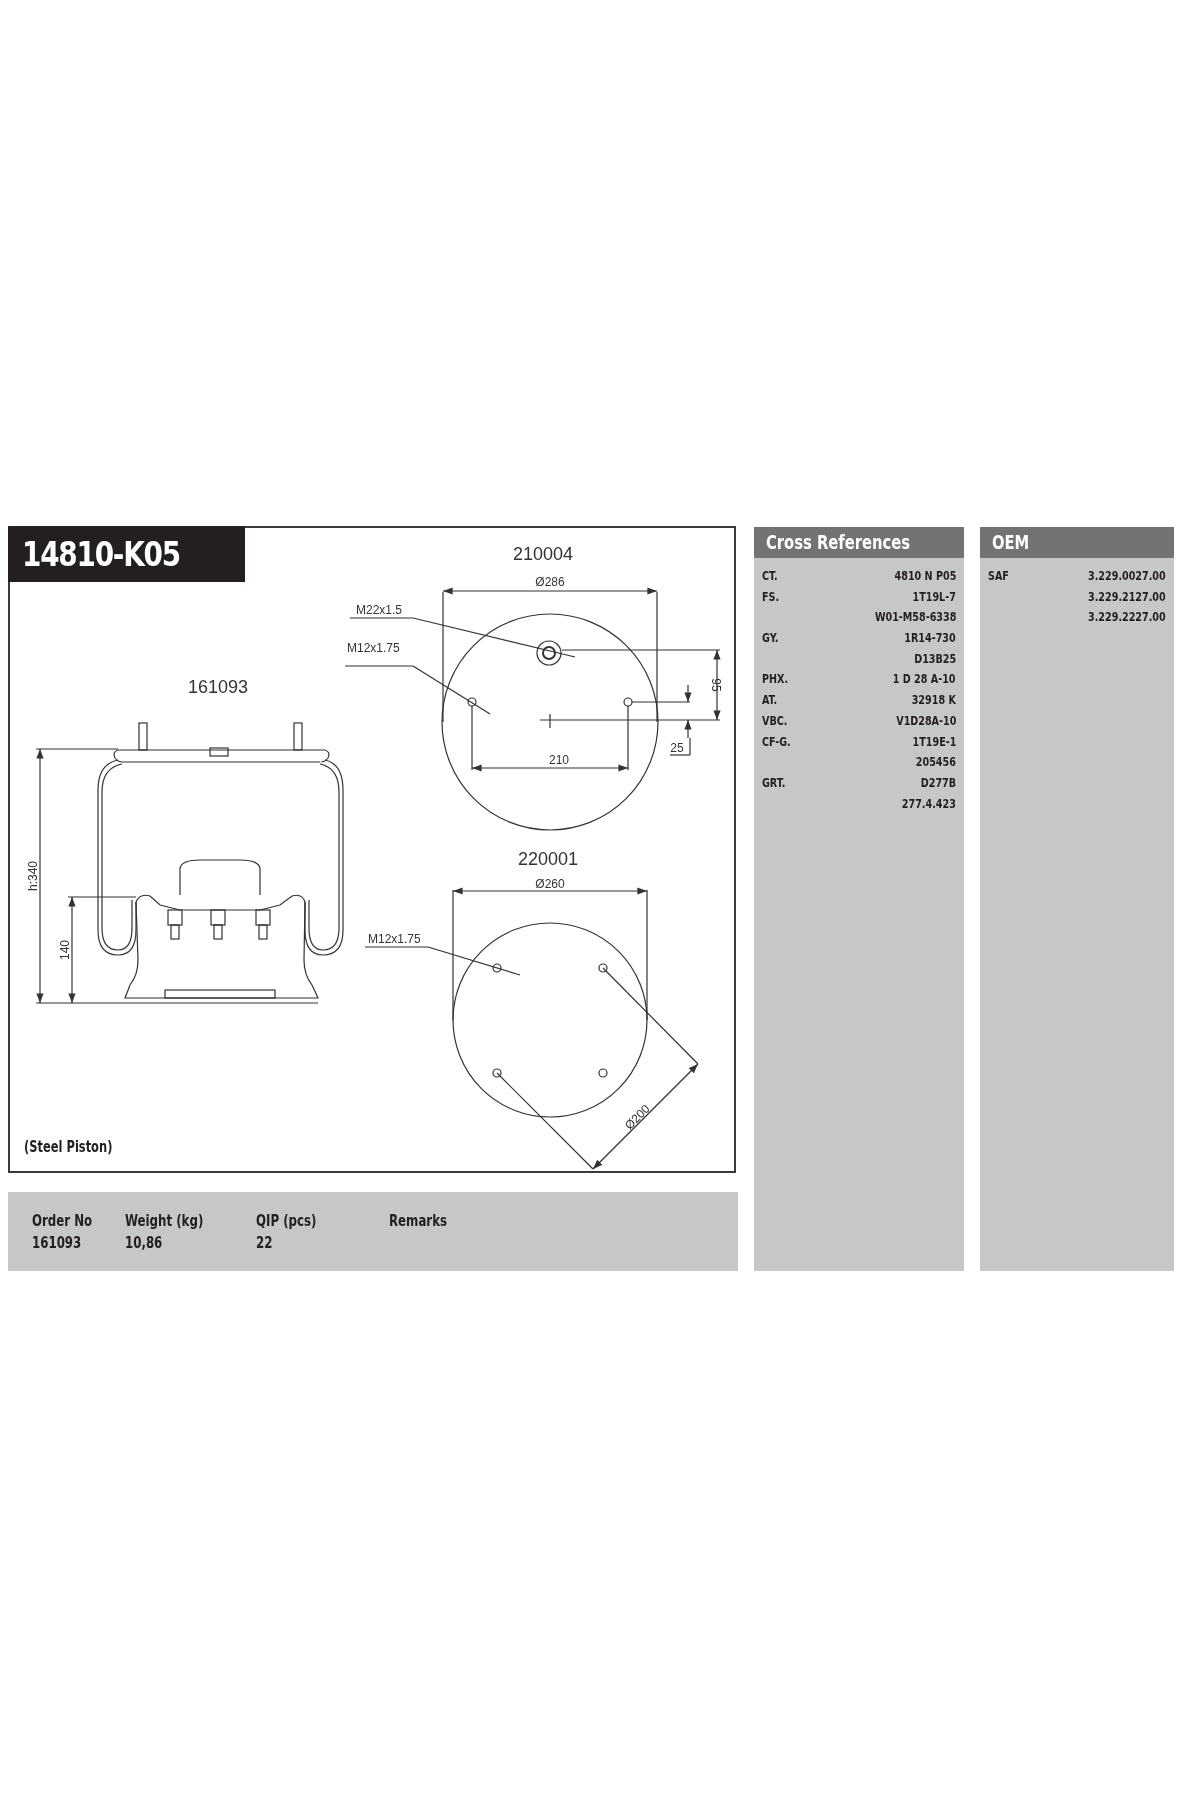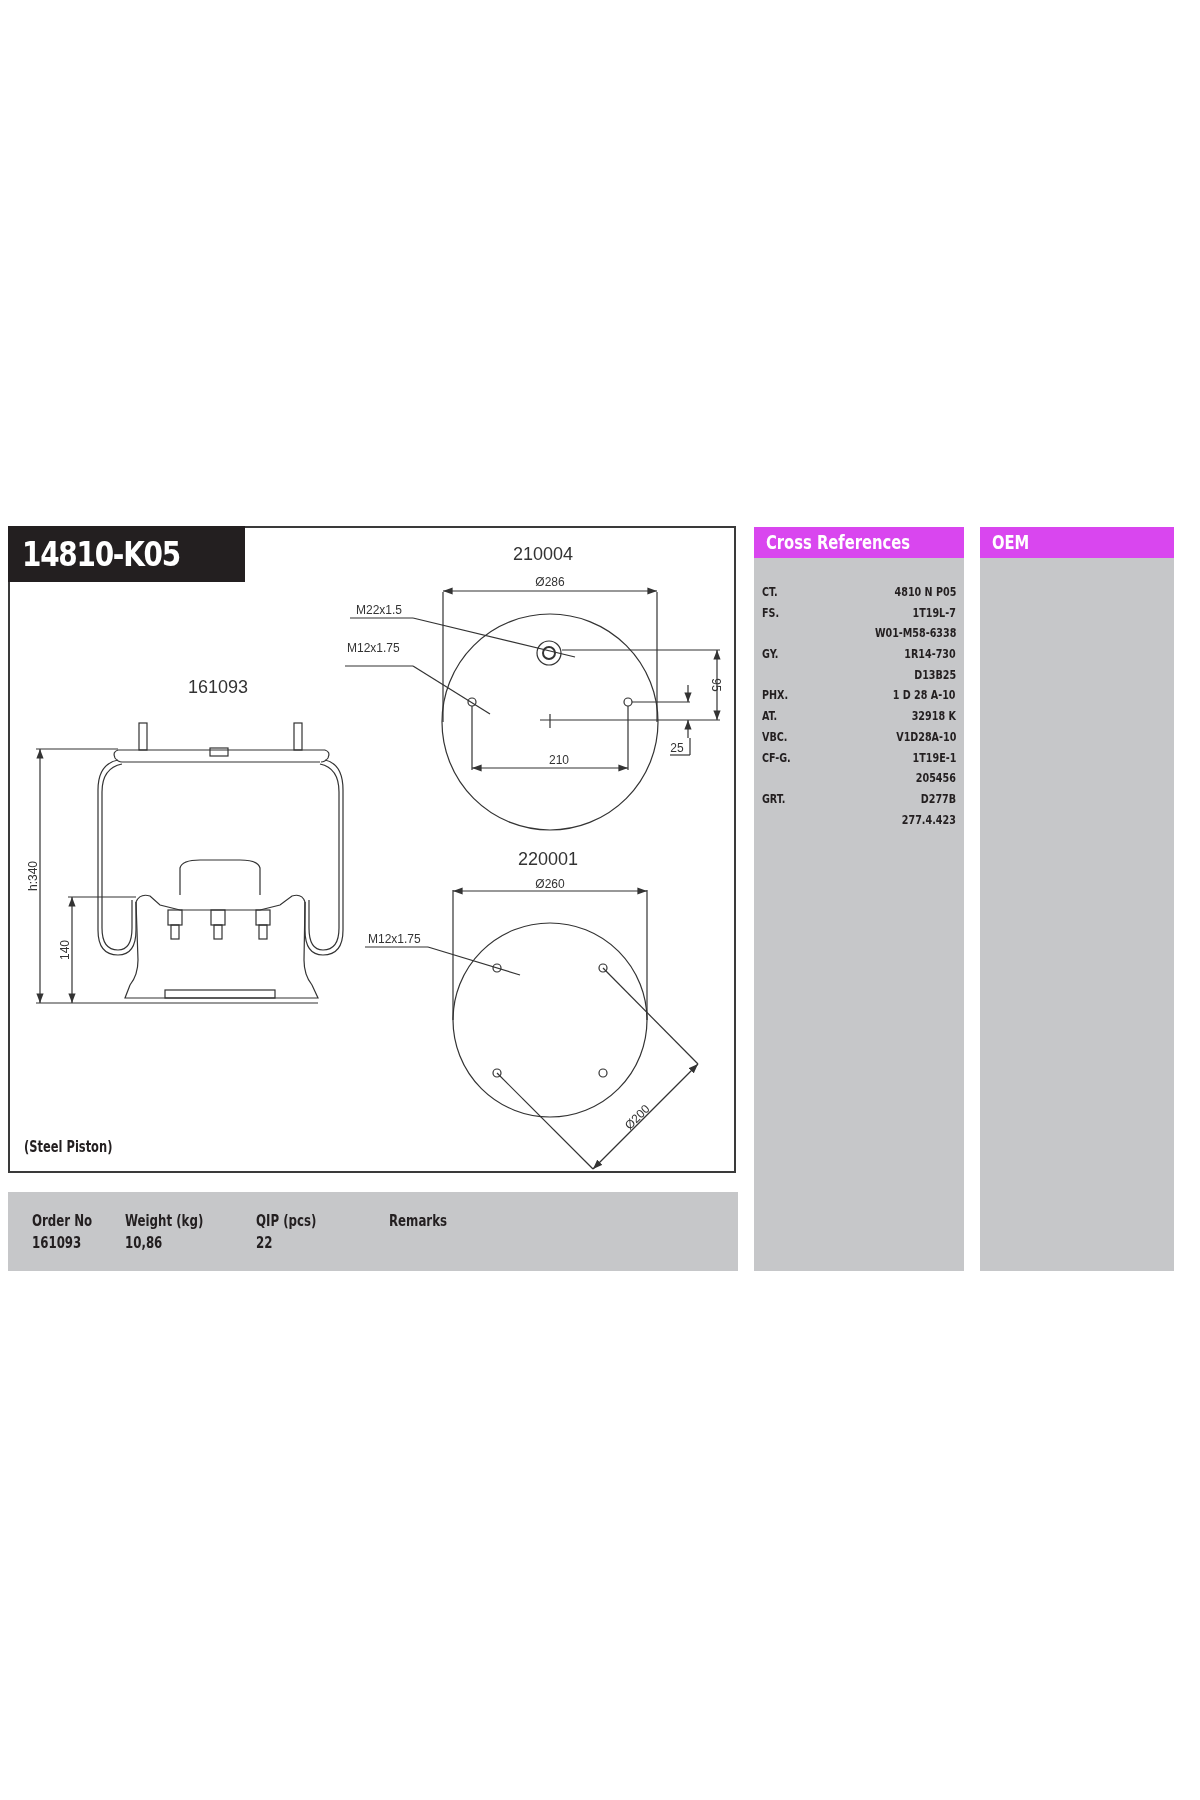--- a/index.html
+++ b/index.html
@@ -10,26 +10,26 @@
   .title-block { position: absolute; left: 8px; top: 526px; width: 237px; height: 56px;
                  background: #231f20; color: #fff; box-sizing: border-box; padding-left: 14px;
                  font-family: "DejaVu Sans", sans-serif; font-weight: bold; font-size: 34px;
                  line-height: 56px; letter-spacing: -1.5px; transform-origin: left; }
   .title-block span { display: inline-block; transform: scaleX(0.82); transform-origin: left; }
   svg.drawing { position: absolute; left: 0; top: 0; width: 1200px; height: 1800px; pointer-events: none; }
   .drw-text { font-family: "Liberation Sans", sans-serif; fill: #333; }
   .steel { position: absolute; left: 24px; top: 1138px; font-weight: bold; font-size: 15px;
            transform: scaleX(0.85); transform-origin: left; color: #231f20; }
   .panel { position: absolute; top: 527px; height: 744px; background: #c6c7c9; }
-  .panel-head { height: 31px; background: #d946ef; color: #fff; font-weight: bold; font-size: 20px;
+  .panel-head { height: 31px; background: #737373; color: #fff; font-weight: bold; font-size: 20px;
                 line-height: 31px; padding-left: 12px; }
   .panel-head span { display: inline-block; transform: scaleX(0.82); transform-origin: left; }
   .xref { left: 754px; width: 210px; }
   .oem { left: 980px; width: 194px; }
-  .rows { padding: 24px 8px 0 8px; }
+  .rows { padding: 8px 8px 0 8px; }
   .row { display: flex; justify-content: space-between; font-weight: bold; font-size: 13px;
          line-height: 20.7px; height: 20.7px; }
   .row .k, .row .v { display: inline-block; transform: scaleX(0.82); }
   .row .k { transform-origin: left; }
   .row .v { transform-origin: right; }
   .bottom-bar { position: absolute; left: 8px; top: 1192px; width: 730px; height: 79px; background: #c6c7c9; }
   .col { position: absolute; top: 18px; font-weight: bold; font-size: 16px; line-height: 22px; margin-left: 11px; }
   .col div { transform: scaleX(0.82); transform-origin: left; white-space: nowrap; }
 </style>
 </head>
@@ -217,13 +217,27 @@
       </div>
     <div class="row">
         <span class="k"></span>
         <span class="v">277.4.423</span>
       </div>
   </div>
 </div>
 
 <div class="panel oem">
   <div class="panel-head"><span>OEM</span></div>
+  <div class="rows">
+    <div class="row">
+        <span class="k">SAF</span>
+        <span class="v">3.229.0027.00</span>
+      </div>
+    <div class="row">
+        <span class="k"></span>
+        <span class="v">3.229.2127.00</span>
+      </div>
+    <div class="row">
+        <span class="k"></span>
+        <span class="v">3.229.2227.00</span>
+      </div>
+  </div>
 </div>
 
 </body></html>

